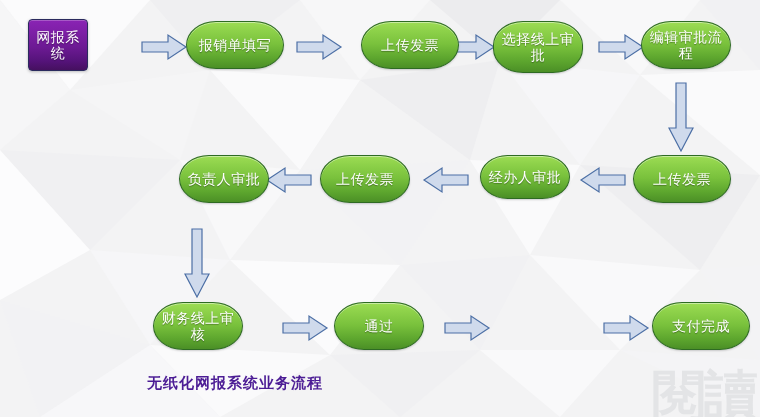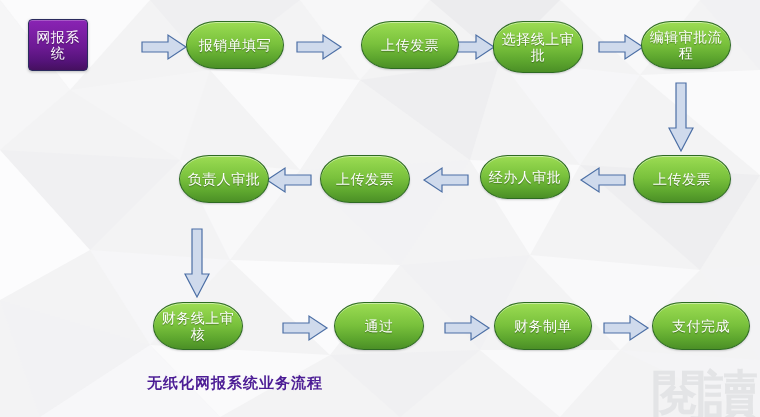--- a/index.html
+++ b/index.html
@@ -173,23 +173,20 @@
   <div class="node node-green" style="left:179px; top:155px; width:90px; height:48px;">
     <span>负责人审批</span>
   </div>
 
   <div class="node node-green" style="left:334px; top:302px; width:90px; height:48px;">
     <span>通过</span>
   </div>
   <div class="node node-green" style="left:153px; top:302px; width:90px; height:48px;">
     <span>财务线上审核</span>
   </div>
-  <div class="node node-green" style="left:494px; top:302px; width:98px; height:48px;">
-    <span>财务制单</span>
-  </div>
   <div class="node node-green" style="left:652px; top:302px; width:98px; height:48px;">
     <span>支付完成</span>
   </div>
 
   <div class="arrow" style="left:141px; top:34px;">
     <svg width="46" height="26" viewBox="0 0 46 26">
         <polygon class="arrow-body" points="1,8 27,8 27,1 45,13 27,25 27,18 1,18"></polygon>
       </svg>
   </div>
   <div class="arrow" style="left:296px; top:34px;">

